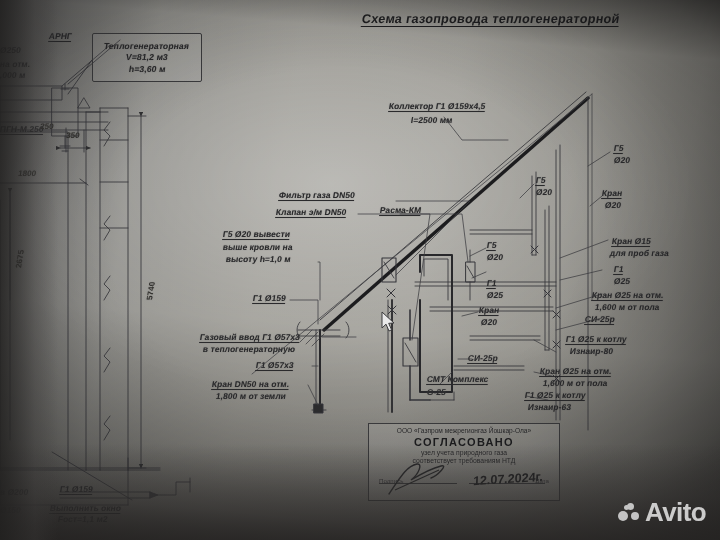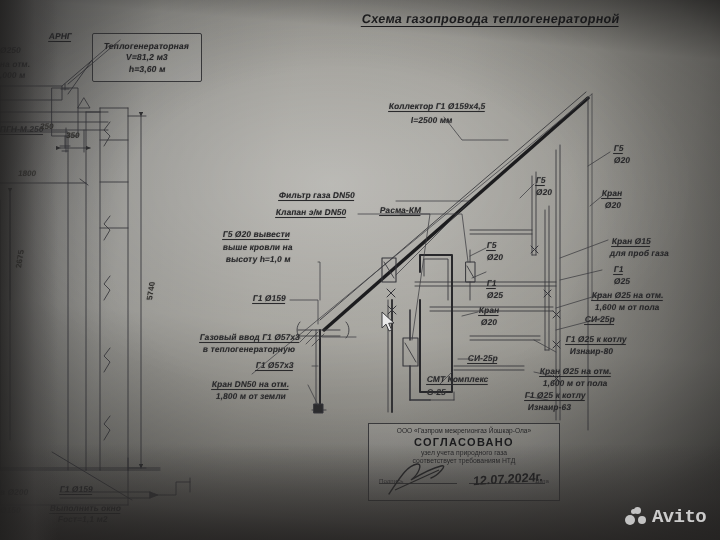--- a/index.html
+++ b/index.html
@@ -156,23 +156,23 @@
   #avito .a-dots { position: relative; width: 22px; height: 20px; }
   #avito .a-dots i {
     position: absolute; border-radius: 50%; background: #d8d8d8; display:block;
   }
   #avito .d1 { width: 10px; height: 10px; left: 0; top: 8px; }
   #avito .d2 { width: 7px; height: 7px; left: 9px; top: 0px; }
   #avito .d3 { width: 8px; height: 8px; left: 13px; top: 9px; }
   #avito .d4 { width: 5px; height: 5px; left: 6px; top: 2px; }
   #avito .a-txt {
     color: #e2e2e2;
-    font-size: 19px;
+    font-size: 26px;
     font-weight: 700;
-    font-family: Liberation Mono, monospace;
+    font-family: Liberation Sans, sans-serif;
     letter-spacing: -0.6px;
   }
 
   
   #cursor { position: absolute; left: 381px; top: 311px; }
 </style>
 </head>
 <body>
 
 <div id="root">

